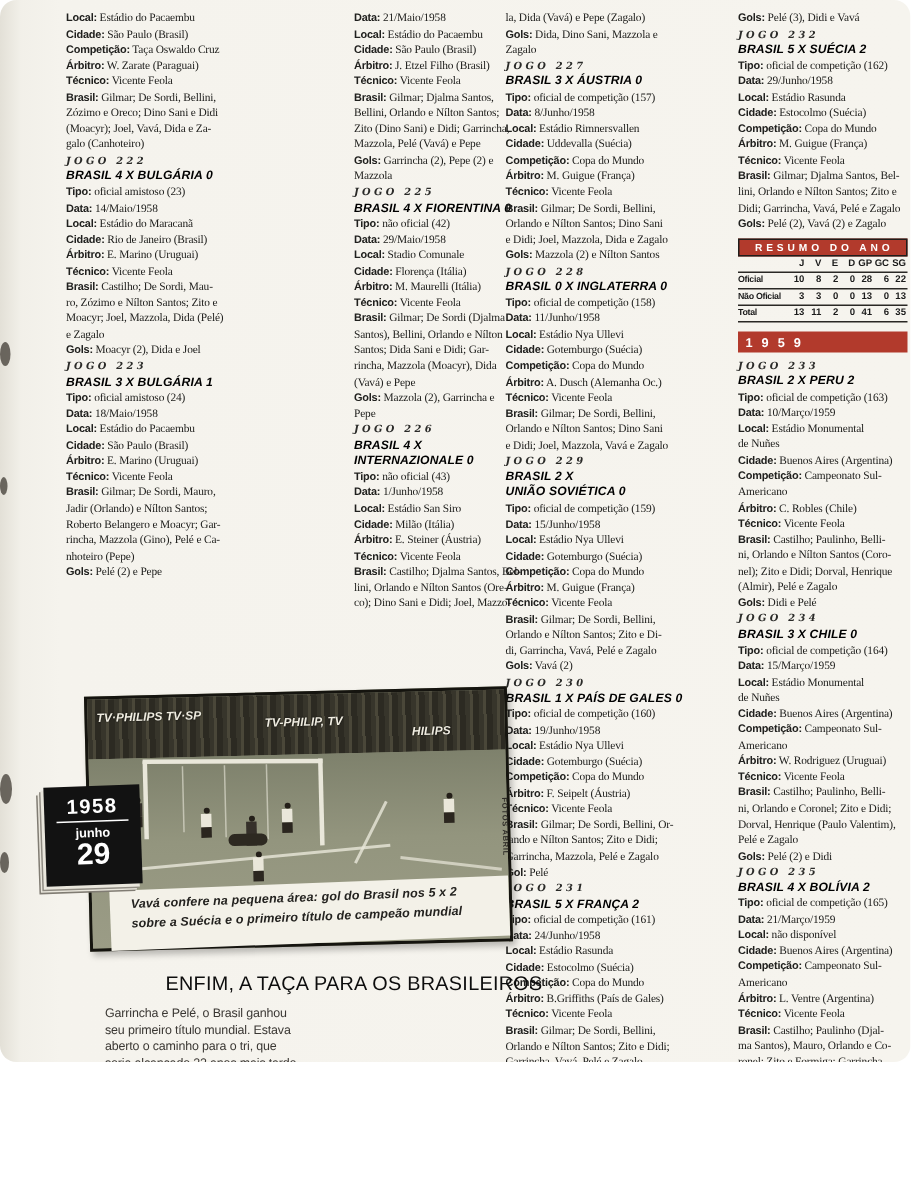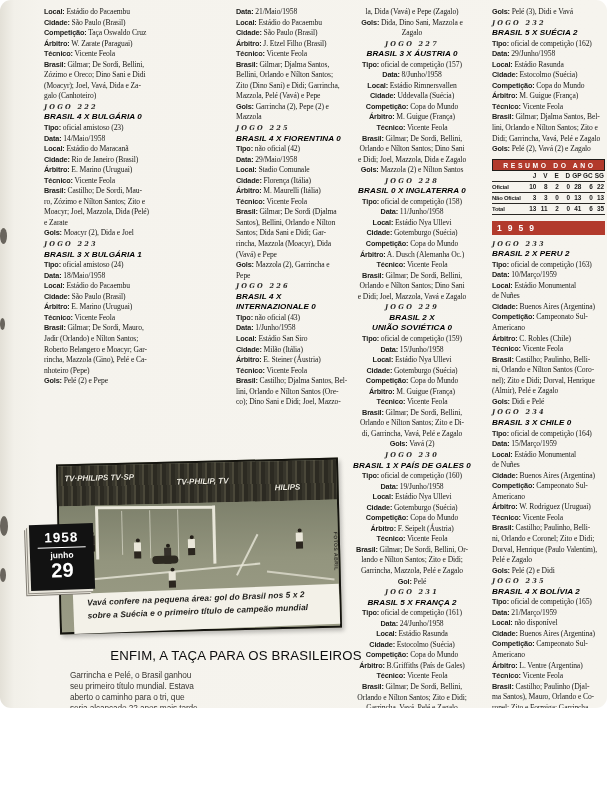--- a/index.html
+++ b/index.html
@@ -98,21 +98,21 @@
         <div class="mtitle">BRASIL 4 X BULGÁRIA 0</div>
         <div class="rec-line"><b>Tipo:</b> oficial amistoso (23)</div>
         <div class="rec-line"><b>Data:</b> 14/Maio/1958</div>
         <div class="rec-line"><b>Local:</b> Estádio do Maracanã</div>
         <div class="rec-line"><b>Cidade:</b> Rio de Janeiro (Brasil)</div>
         <div class="rec-line"><b>Árbitro:</b> E. Marino (Uruguai)</div>
         <div class="rec-line"><b>Técnico:</b> Vicente Feola</div>
         <div class="rec-line"><b>Brasil:</b> Castilho; De Sordi, Mau-</div>
         <div class="rec-line">ro, Zózimo e Nílton Santos; Zito e</div>
         <div class="rec-line">Moacyr; Joel, Mazzola, Dida (Pelé)</div>
-        <div class="rec-line">e Zarate</div>
+        <div class="rec-line">e Zagalo</div>
         <div class="rec-line"><b>Gols:</b> Moacyr (2), Dida e Joel</div>
       </div>
       <div class="entry">
         <div class="jogo">JOGO 223</div>
         <div class="mtitle">BRASIL 3 X BULGÁRIA 1</div>
         <div class="rec-line"><b>Tipo:</b> oficial amistoso (24)</div>
         <div class="rec-line"><b>Data:</b> 18/Maio/1958</div>
         <div class="rec-line"><b>Local:</b> Estádio do Pacaembu</div>
         <div class="rec-line"><b>Cidade:</b> São Paulo (Brasil)</div>
         <div class="rec-line"><b>Árbitro:</b> E. Marino (Uruguai)</div>
@@ -164,21 +164,21 @@
         <div class="rec-line"><b>Data:</b> 1/Junho/1958</div>
         <div class="rec-line"><b>Local:</b> Estádio San Siro</div>
         <div class="rec-line"><b>Cidade:</b> Milão (Itália)</div>
         <div class="rec-line"><b>Árbitro:</b> E. Steiner (Áustria)</div>
         <div class="rec-line"><b>Técnico:</b> Vicente Feola</div>
         <div class="rec-line"><b>Brasil:</b> Castilho; Djalma Santos, Bel-</div>
         <div class="rec-line">lini, Orlando e Nílton Santos (Ore-</div>
         <div class="rec-line">co); Dino Sani e Didi; Joel, Mazzo-</div>
       </div>
     </div>
-  <div class="col" style="left:337px;width:150px;text-align:center;">
+  <div class="col" style="left:337px;width:150px;">
       <div class="entry">
         <div class="rec-line">la, Dida (Vavá) e Pepe (Zagalo)</div>
         <div class="rec-line"><b>Gols:</b> Dida, Dino Sani, Mazzola e</div>
         <div class="rec-line">Zagalo</div>
       </div>
       <div class="entry">
         <div class="jogo">JOGO 227</div>
         <div class="mtitle">BRASIL 3 X ÁUSTRIA 0</div>
         <div class="rec-line"><b>Tipo:</b> oficial de competição (157)</div>
         <div class="rec-line"><b>Data:</b> 8/Junho/1958</div>

